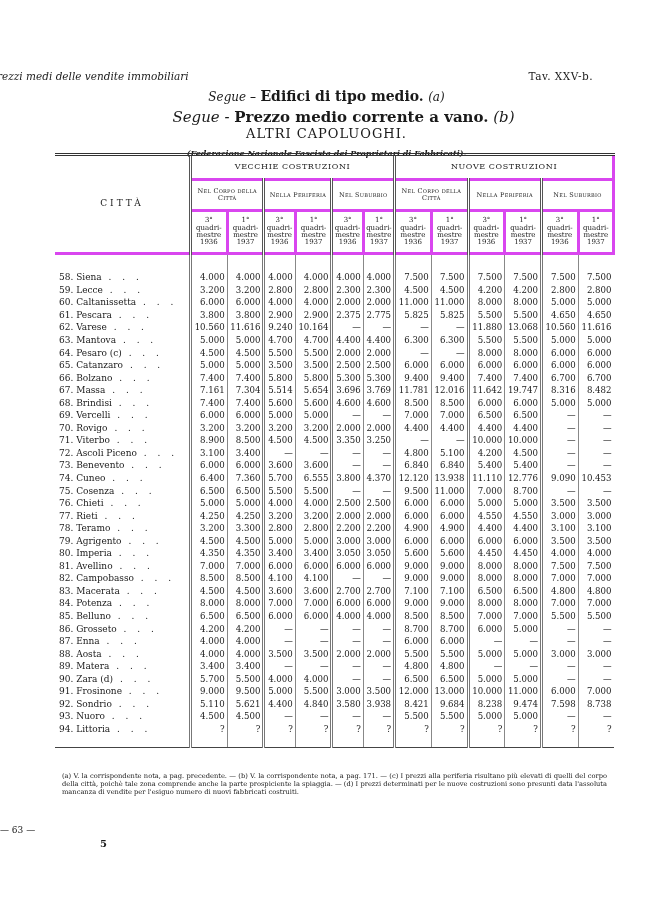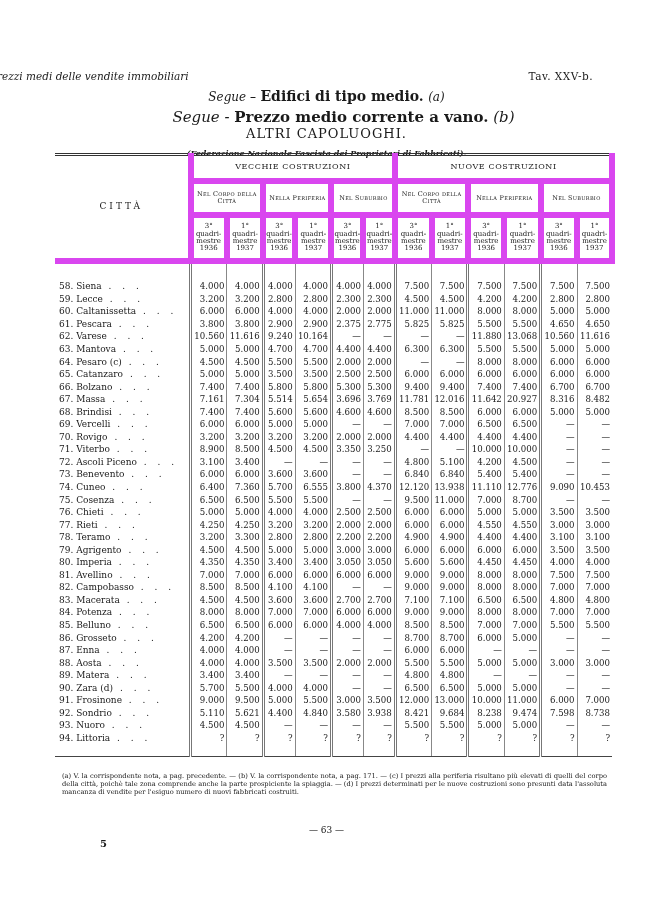--- a/index.html
+++ b/index.html
@@ -8,34 +8,34 @@
   .hdr-left span { position:relative; left:-10px; }
   .tav { position:absolute; right:60px; top:70px; font-size:10.5px; letter-spacing:0.5px; }
   .title1 { position:absolute; left:0; width:653px; top:88px; text-align:center; font-size:14px; }
   .title1 .it { font-style:italic; font-weight:normal; font-size:12px; }
   .title1 b { font-weight:bold; }
   .title2 { position:absolute; left:17px; width:653px; top:108px; text-align:center; font-size:15px; }
   .title2 .it { font-style:italic; }
   .title3 { position:absolute; left:0; width:653px; top:126px; text-align:center; font-size:13px; letter-spacing:1px; }
   .title4 { position:absolute; left:0; width:653px; top:140px; text-align:center; font-size:8px; font-style:italic; font-weight:bold;margin-top:8px; }
   table.data { position:absolute; left:55px; top:153px; width:560px; border-collapse:collapse; font-size:8.6px; }
-  table.data th { font-weight:normal; border:6px solid #d946ef; padding:0; text-align:center; line-height:1.05; }
+  table.data th { font-weight:normal; border:3px solid #d946ef; padding:0; text-align:center; line-height:1.05; }
   table.data thead tr:first-child th { border-top:3px double #333; }
   th.grp { font-size:8px; letter-spacing:0.6px; height:22px; }
   th.sub { font-size:6.5px; font-variant:small-caps; height:28px; letter-spacing:0.3px; }
   th.per { font-size:7px; height:40px;margin-left:24px; }
   th.citta { font-size:9px; letter-spacing:3px; border-left:none !important; }
   table.data td { padding:0 2px; height:12.55px; text-align:right; border-left:1px solid #888; white-space:nowrap; }
   table.data td.city { text-align:left; border-left:none; padding-left:4px; width:128px; font-size:9px; }
   table.data td.dbl { border-left:3px double #777; }
   table.data tbody tr:first-child td { padding-top:16px; }
   table.data tbody tr:last-child td { border-bottom:1px solid #444; padding-bottom:12px; }
   .leader { letter-spacing:4px; }
   .notes { position:absolute; left:62px; top:772px; width:545px; font-size:6.7px; line-height:1.2; text-align:justify; }
-  .pgnum { position:absolute; left:0; width:653px; top:825px; text-align:center; font-size:9px; }
+  .pgnum { position:absolute; left:0; width:653px; top:825px; text-align:left; font-size:9px; }
   .sig { position:absolute; left:100px; top:838px; font-size:10px; font-weight:bold; }
 </style>
 </head>
 <body>
 
 <div class="hdr-left"><span>Prezzi medi delle vendite immobiliari</span></div>
 <div class="tav">Tav. XXV-b.</div>
 
 <div class="title1">
   <span class="it">Segue –</span>
@@ -220,21 +220,21 @@
         <td class="city">67. Massa<span class="leader"> . . .</span></td>
         <td class="dbl">7.161</td>
         <td>7.304</td>
         <td class="dbl">5.514</td>
         <td>5.654</td>
         <td class="dbl">3.696</td>
         <td>3.769</td>
         <td class="dbl">11.781</td>
         <td>12.016</td>
         <td class="dbl">11.642</td>
-        <td>20.927</td>
+        <td>19.747</td>
         <td class="dbl">8.316</td>
         <td>8.482</td>
       </tr>
       <tr>
         <td class="city">68. Brindisi<span class="leader"> . . .</span></td>
         <td class="dbl">7.400</td>
         <td>7.400</td>
         <td class="dbl">5.600</td>
         <td>5.600</td>
         <td class="dbl">4.600</td>

